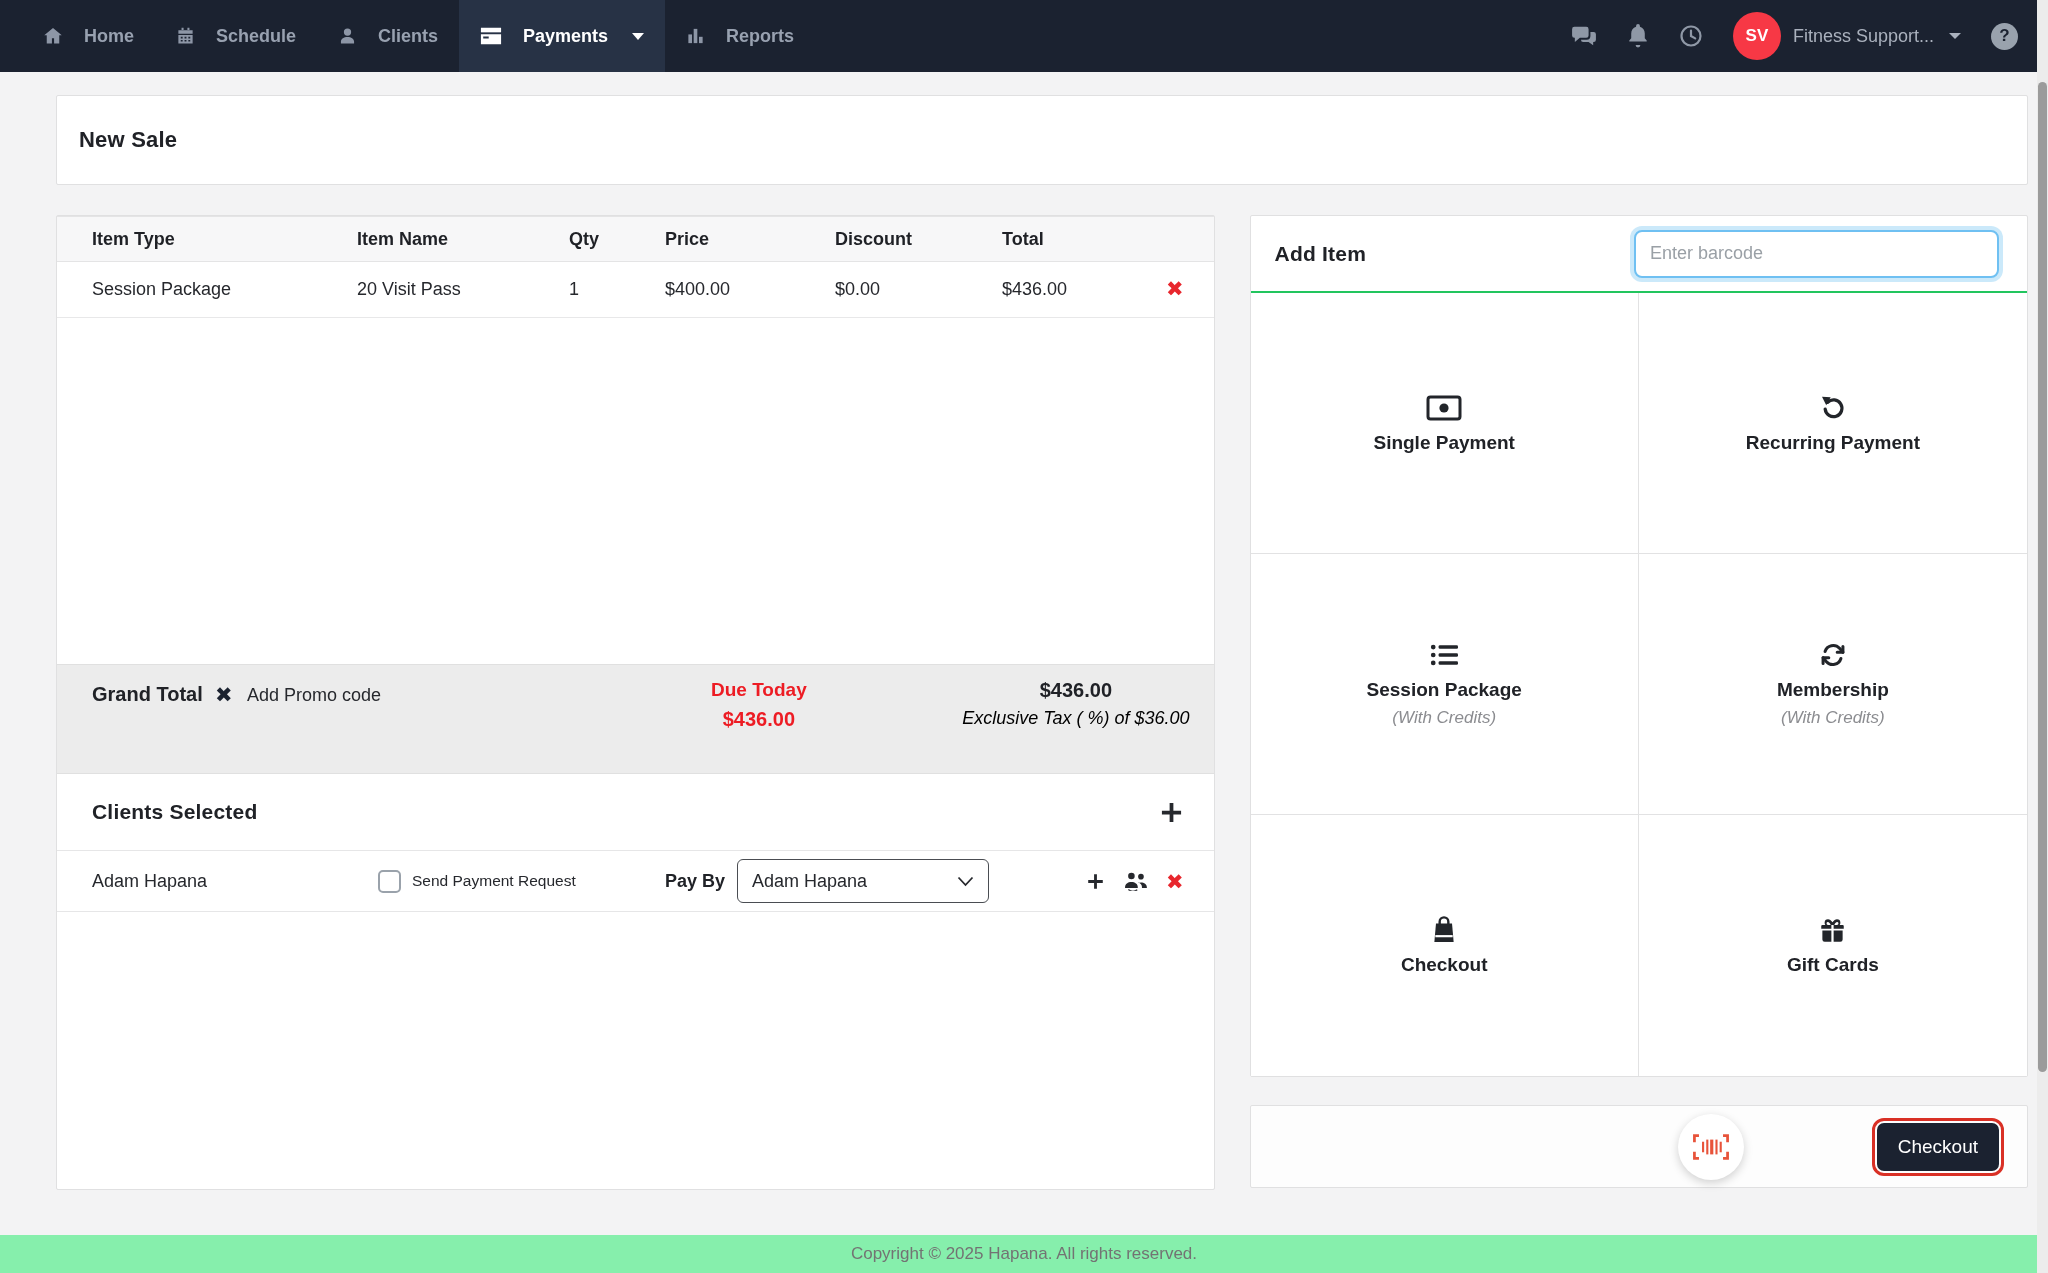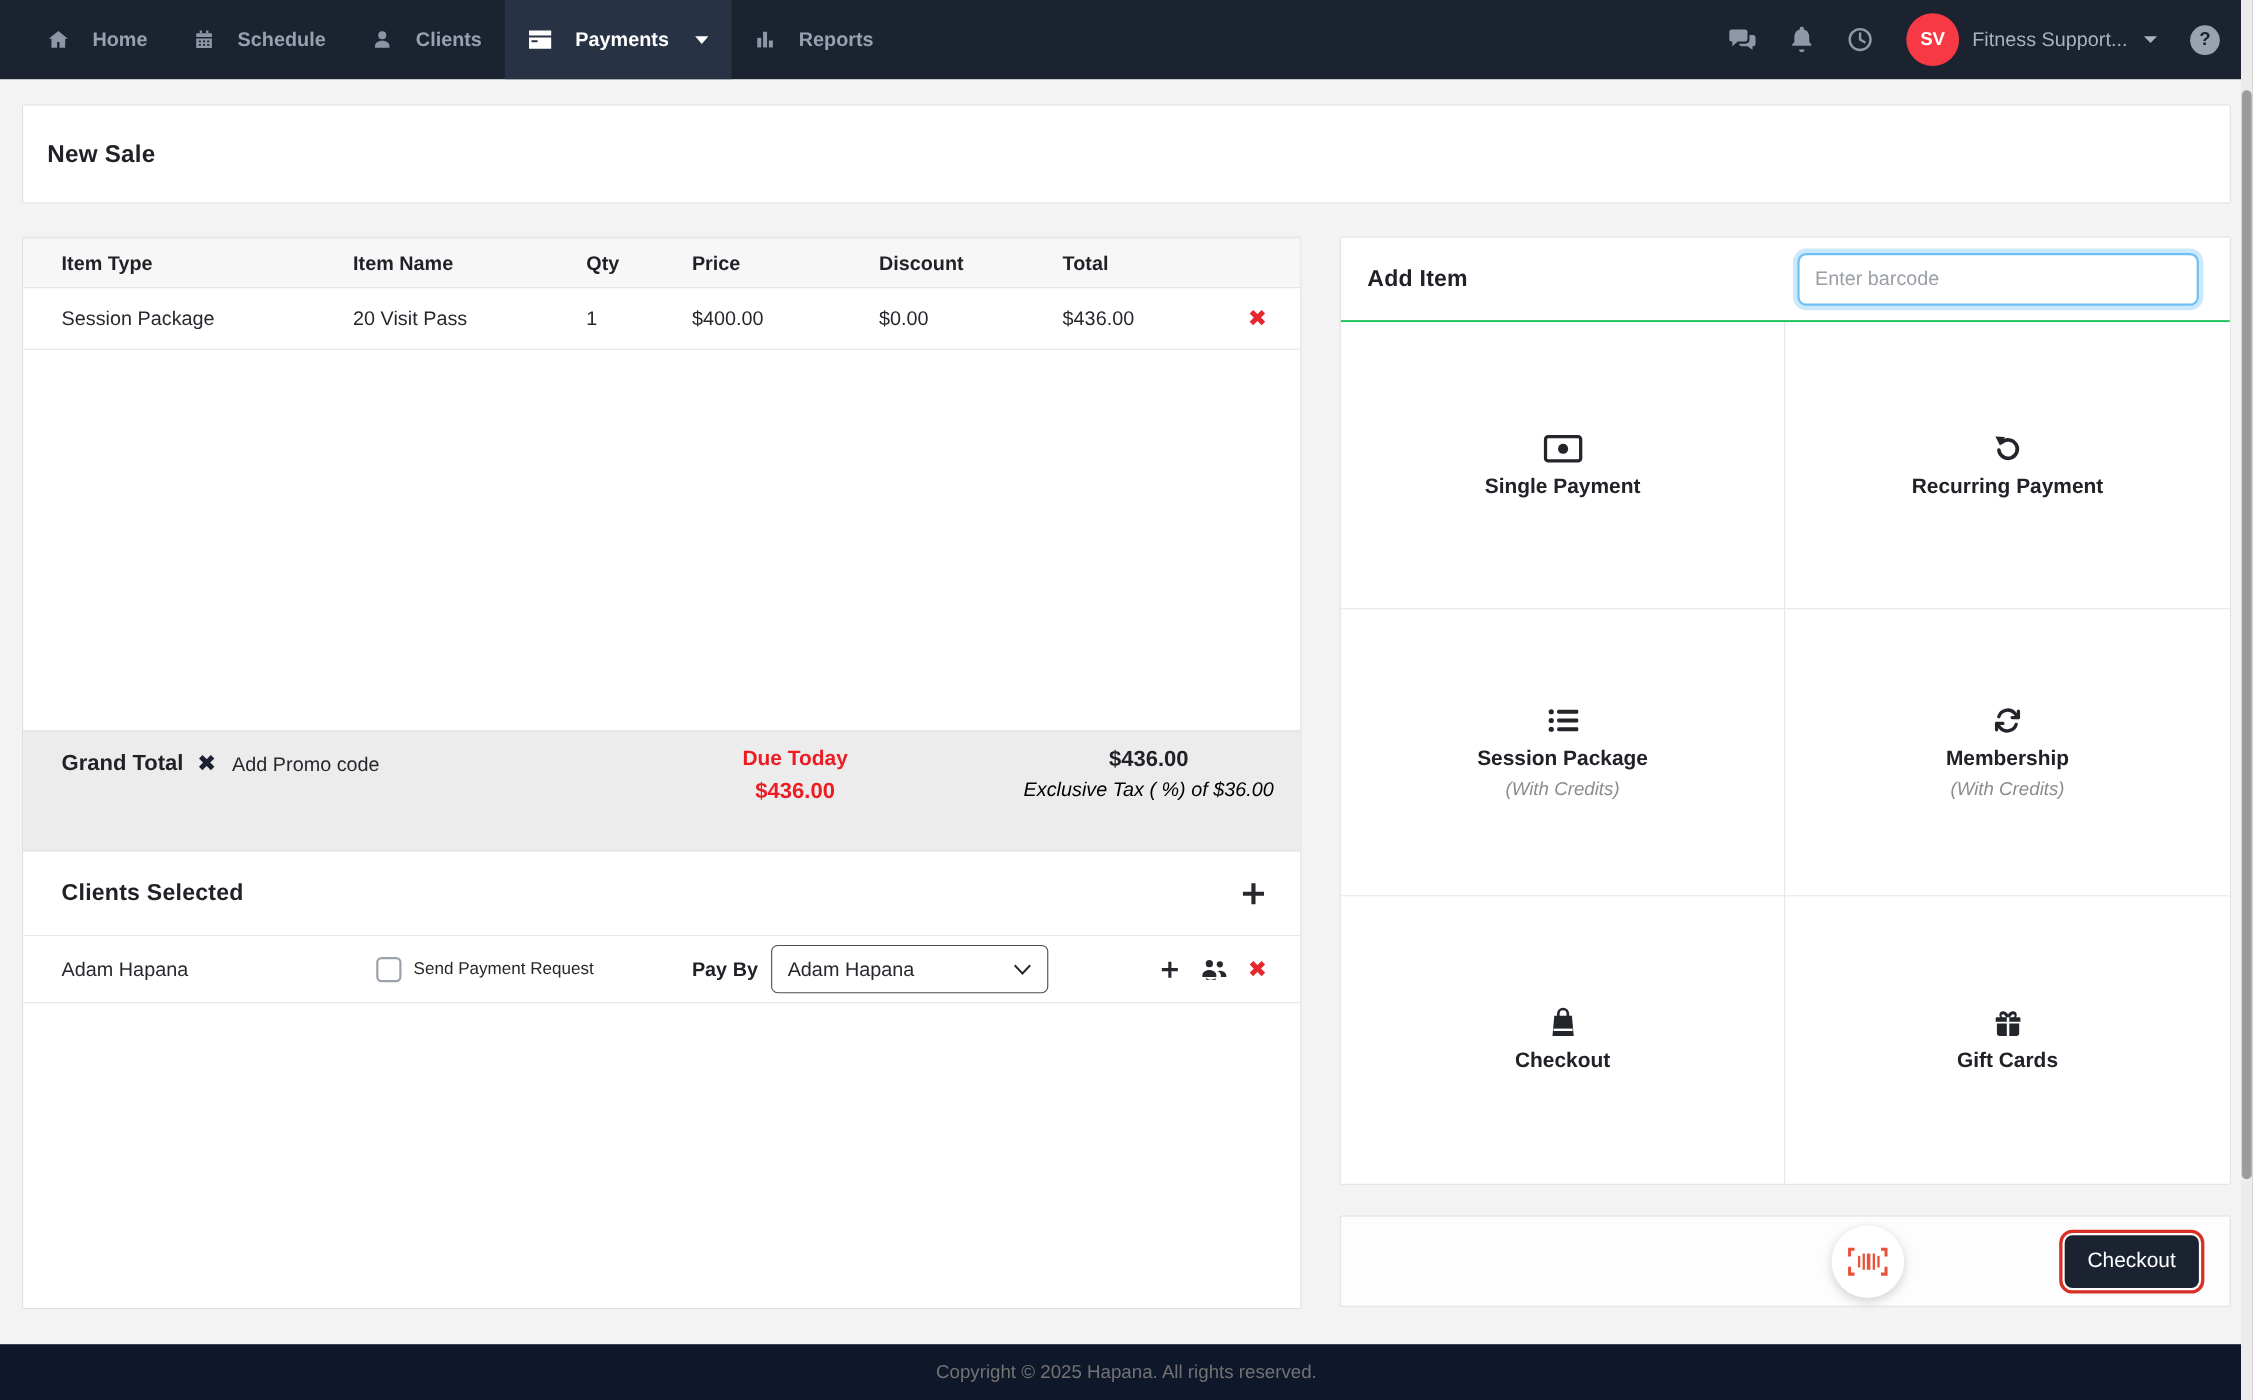--- a/index.html
+++ b/index.html
@@ -36,21 +36,21 @@
     display:flex; align-items:center; justify-content:center; font-size:17px; font-weight:700;
   }
   .account-label { color:#aab1bd; font-size:18px; }
   .account .caret { color:#aab1bd; border-top-width:6px; }
   .help-badge {
     width:27px; height:27px; border-radius:50%; background:#99a2ad; color:#1b2230;
     display:flex; align-items:center; justify-content:center; font-size:17px; font-weight:800; cursor:pointer;
   }
 
   
-  main { flex:1 1 auto; padding:23px 20px 0 20px; }
+  main { flex:1 1 auto; padding:23px 20px 0 20px;margin-left:36px; }
   .card { background:#fff; border:1px solid #e0e0e1; border-radius:2px; }
   .title-card { height:90px; display:flex; align-items:center; padding-left:22px; }
   .title-card h1 { font-size:22px; font-weight:800; letter-spacing:.2px; color:#202227; }
 
   .columns { display:flex; gap:35px; margin-top:30px; }
   .left-card { width:1163px; height:975px; display:flex; flex-direction:column; }
   .right-col { width:810px; display:flex; flex-direction:column; }
 
   h2.section-title { font-size:21px; font-weight:800; color:#202227; letter-spacing:.2px; }
 
@@ -138,21 +138,21 @@
   }
   .checkout-btn {
     position:absolute; right:28px; top:50%; transform:translateY(-50%);
     height:48px; padding:12px 21px; background:#1b2230; color:#fff; font-size:19px;
     font-family:"Liberation Sans", sans-serif; border:none; border-radius:7px; cursor:pointer;
     outline:3px solid #d93025; outline-offset:2px;
   }
 
   
   footer {
-    flex:0 0 auto; height:51px; background:#0f172a; display:flex; align-items:center; justify-content:center;
+    flex:0 0 auto; height:38px; background:#86efac; display:flex; align-items:center; justify-content:center;
   }
   footer span { font-size:17px; color:#737373; }
 
   
   .scrollbar { position:fixed; top:0; right:0; width:11px; height:1273px; background:#ececec; z-index:9; }
   .scroll-thumb { position:absolute; top:82px; left:1px; width:9px; height:990px; background:#9b9b9b; border-radius:5px; }
 
   svg { display:block; }
 </style>
 </head>

